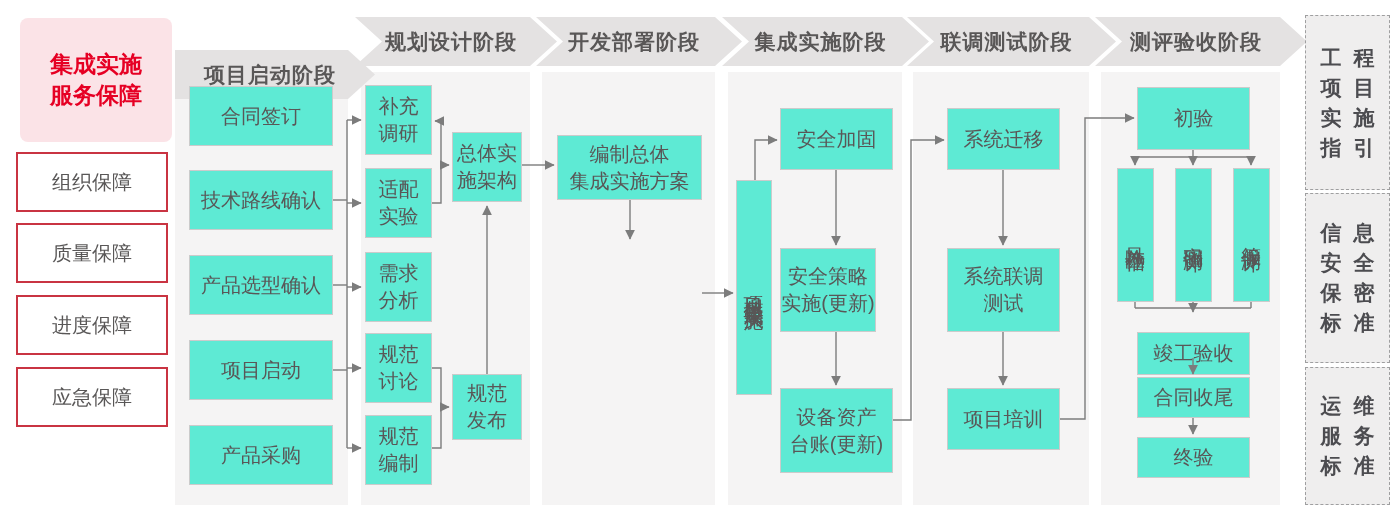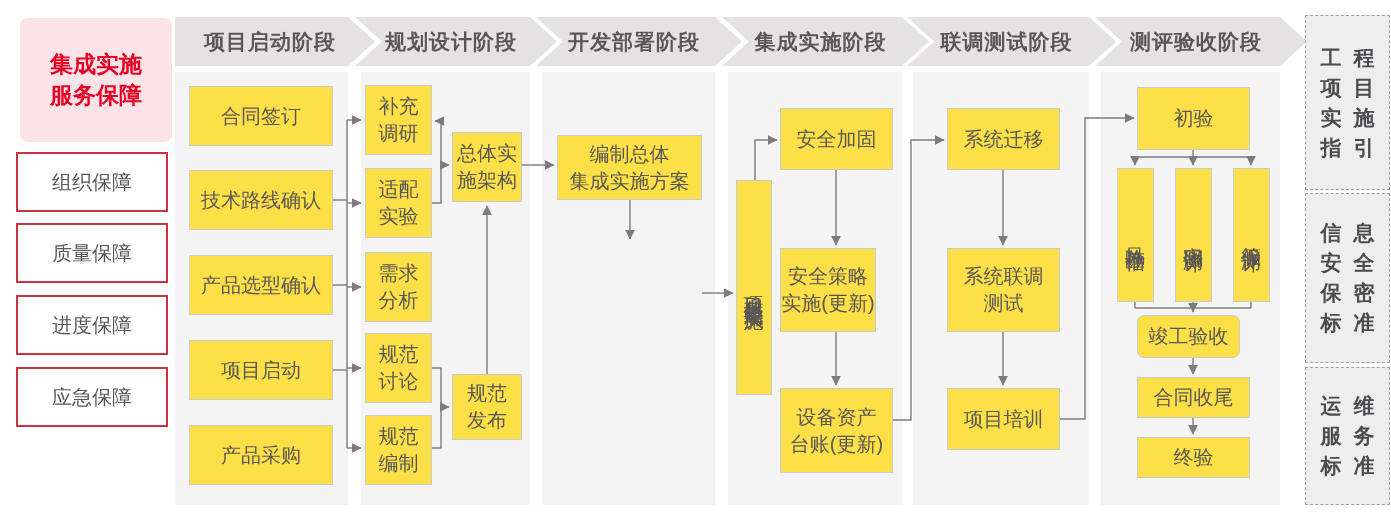--- a/index.html
+++ b/index.html
@@ -6,23 +6,23 @@
   body{font-family:"Liberation Sans","DejaVu Sans",sans-serif;color:#595757;}
   #canvas{position:relative;width:1391px;height:515px;background:#ffffff;overflow:hidden;}
 
   .panel{position:absolute;top:72px;height:433px;background:#f5f4f4;}
 
   .phase-band{position:absolute;top:17px;height:49px;background:#e4e2e2;
     display:flex;align-items:center;justify-content:center;
     font-size:21px;font-weight:bold;color:#595757;letter-spacing:1px;
     clip-path:polygon(0 0, calc(100% - 27px) 0, 100% 50%, calc(100% - 27px) 100%, 0 100%, 27px 50%);
     padding-right:10px;box-sizing:border-box;}
-  .phase-band.first{clip-path:polygon(0 0, calc(100% - 27px) 0, 100% 50%, calc(100% - 27px) 100%, 0 100%);}
+  .phase-band.first{clip-path:polygon(0 0, calc(100% - 27px) 0, 100% 50%, calc(100% - 27px) 100%, 0 100%);margin-top:33px;}
 
-  .box{position:absolute;background:#fde047;border:1px solid #cbcbcb;box-sizing:border-box;
+  .box{position:absolute;background:#5eead4;border:1px solid #cbcbcb;box-sizing:border-box;
     display:flex;align-items:center;justify-content:center;text-align:center;
     font-size:20px;line-height:27px;color:#595757;white-space:pre-line;}
   .box.vert{writing-mode:vertical-rl;text-orientation:upright;letter-spacing:2px;line-height:1;}
 
   .side-title{position:absolute;left:20px;top:18px;width:152px;height:124px;background:#fbe3e7;
     border-radius:8px;display:flex;align-items:center;justify-content:center;text-align:center;
     color:#e60024;font-size:23px;font-weight:bold;line-height:31px;white-space:pre-line;}
   .side-item{position:absolute;left:16px;width:152px;height:60px;background:#ffffff;
     border:2px solid #c93442;box-sizing:border-box;display:flex;align-items:center;justify-content:center;
     font-size:20px;color:#595757;}
@@ -106,21 +106,21 @@
 
   <div class="box" style="left:947px;top:108px;width:113px;height:62px;">系统迁移</div>
   <div class="box" style="left:947px;top:248px;width:113px;height:84px;">系统联调
 测试</div>
   <div class="box" style="left:947px;top:388px;width:113px;height:62px;">项目培训</div>
 
   <div class="box" style="left:1137px;top:87px;width:113px;height:63px;">初验</div>
   <div class="box vert" style="left:1117px;top:168px;width:37px;height:134px;">风险评估</div>
   <div class="box vert" style="left:1175px;top:168px;width:37px;height:134px;">密码测评</div>
   <div class="box vert" style="left:1233px;top:168px;width:37px;height:134px;">等保测评</div>
-  <div class="box" style="left:1137px;top:315px;width:103px;height:43px;border-radius:7px;">竣工验收</div>
+  <div class="box" style="left:1137px;top:332px;width:113px;height:43px;">竣工验收</div>
   <div class="box" style="left:1137px;top:377px;width:113px;height:41px;">合同收尾</div>
   <div class="box" style="left:1137px;top:437px;width:113px;height:41px;">终验</div>
 
   <div class="ref-panel" style="top:15px;height:175px;">
     <div class="ref-line">工程</div>
     <div class="ref-line">项目</div>
     <div class="ref-line">实施</div>
     <div class="ref-line">指引</div>
   </div>
   <div class="ref-panel" style="top:193px;height:170px;">

